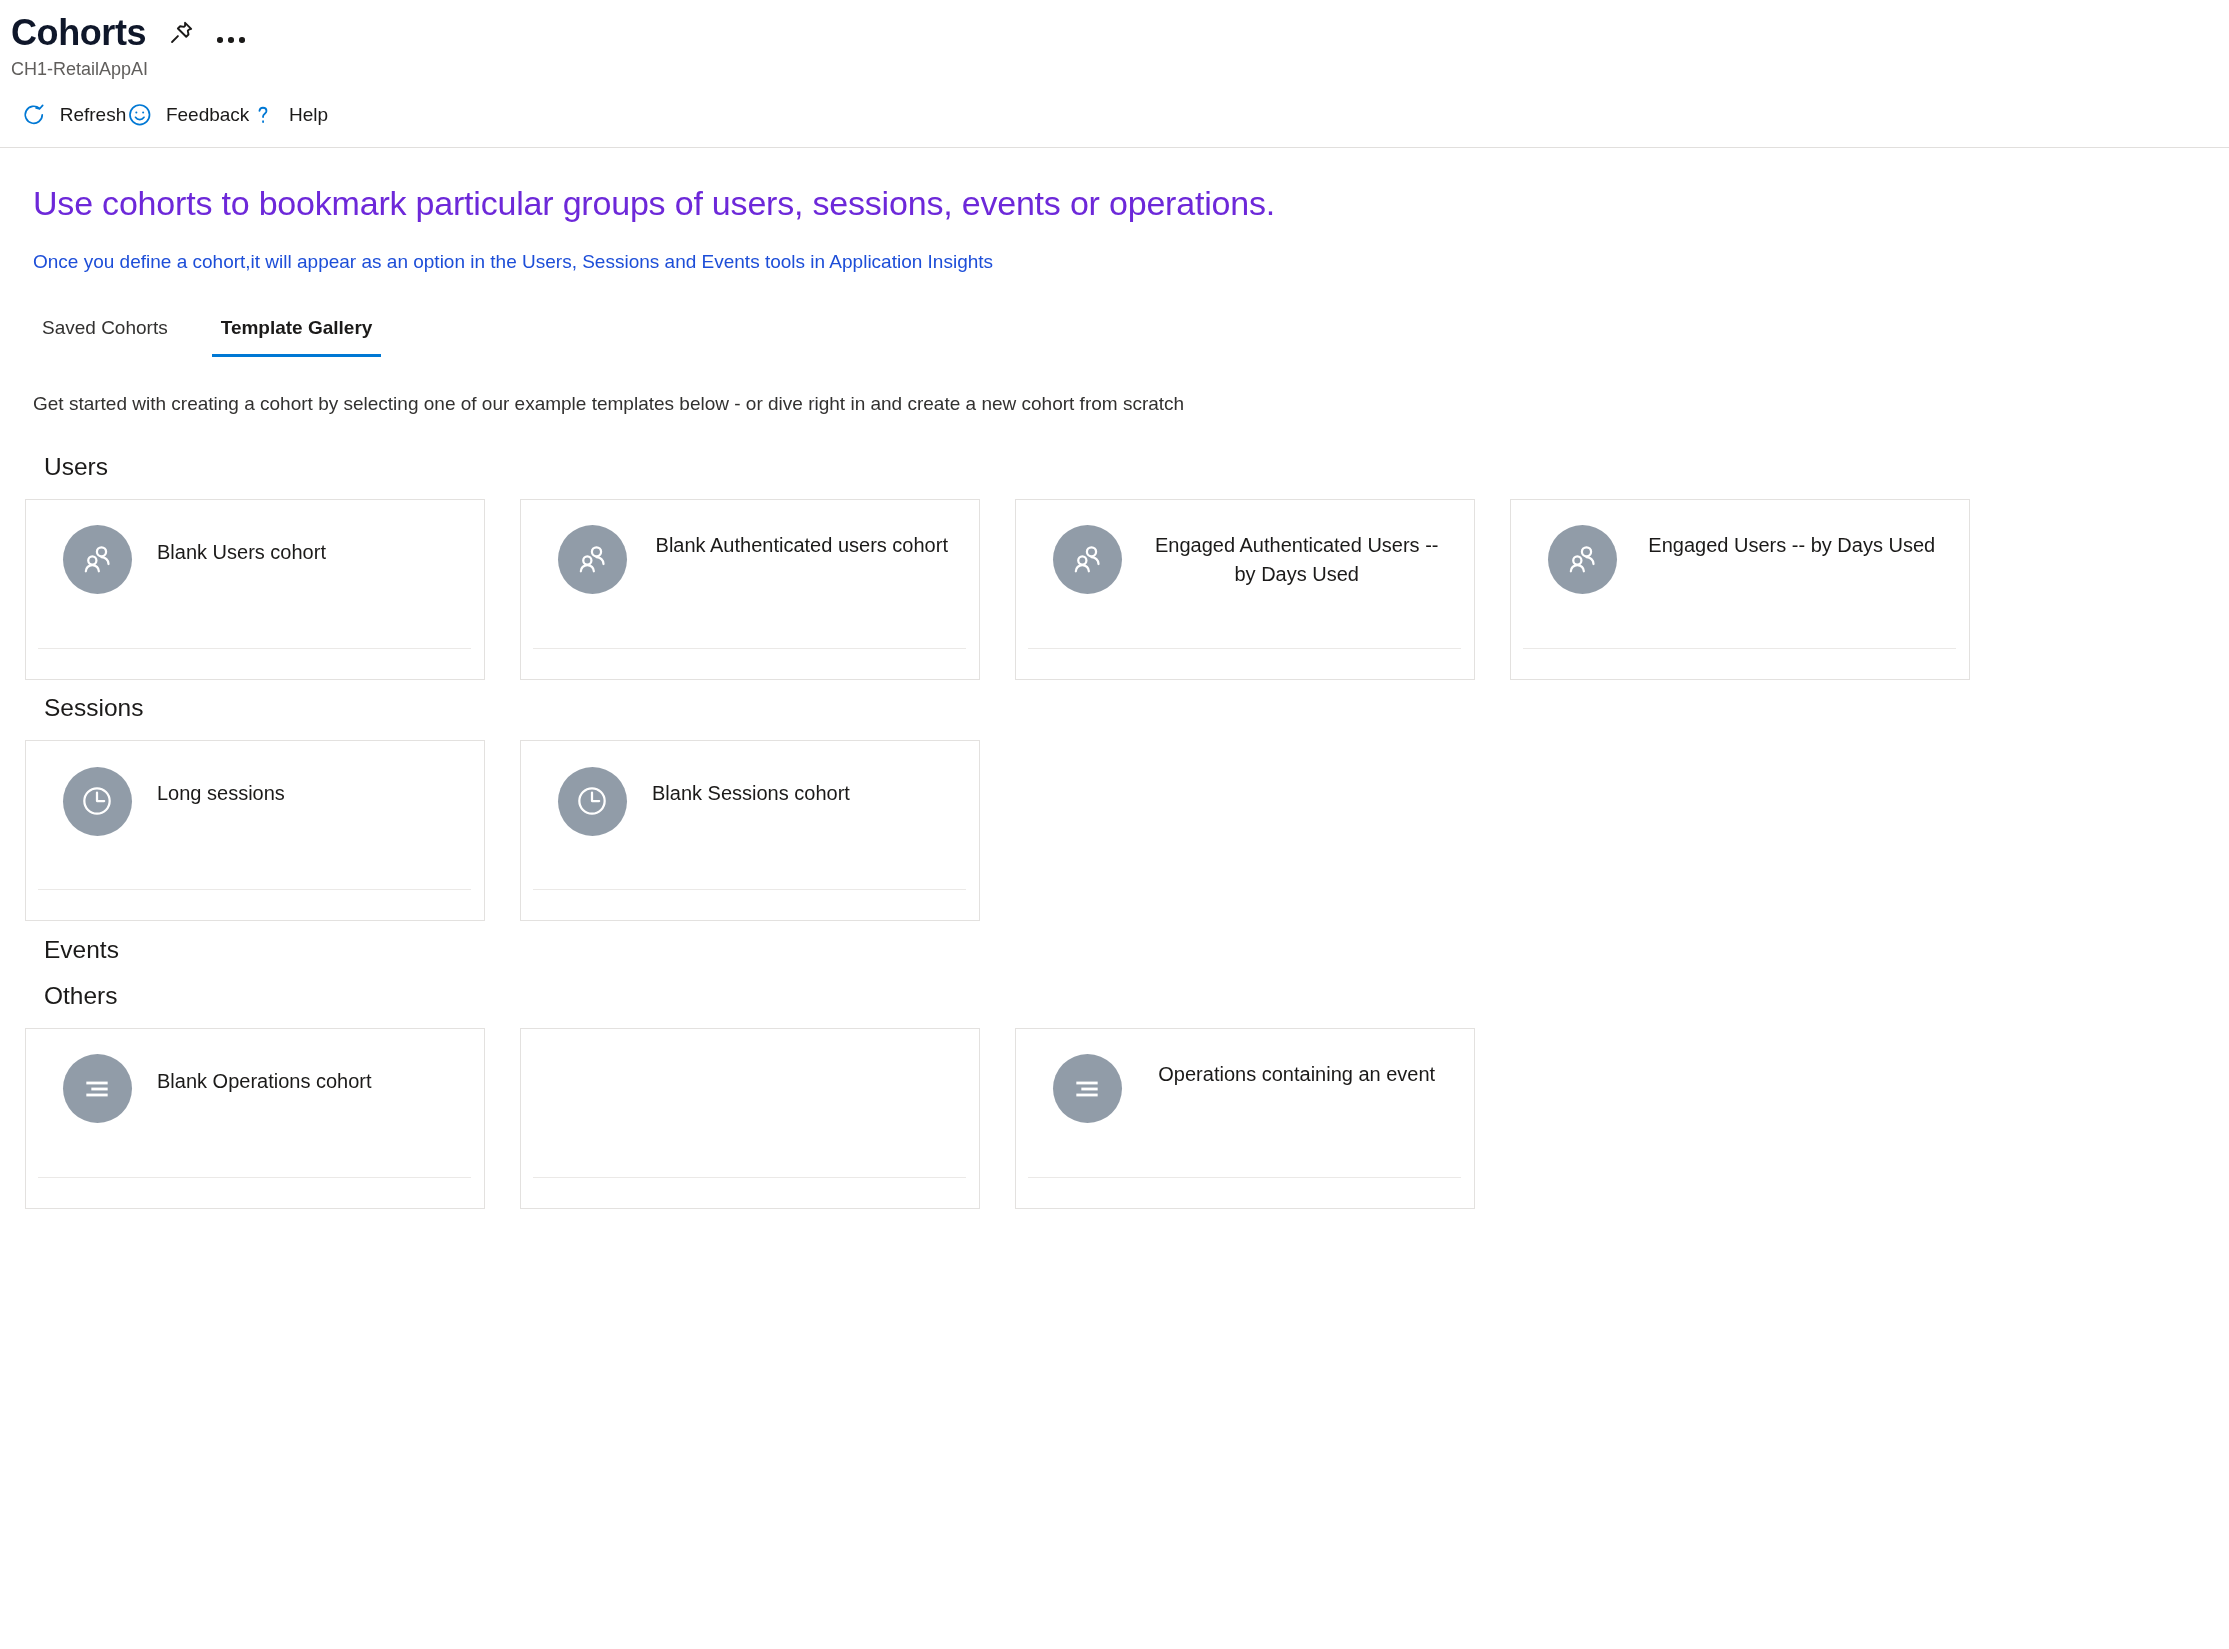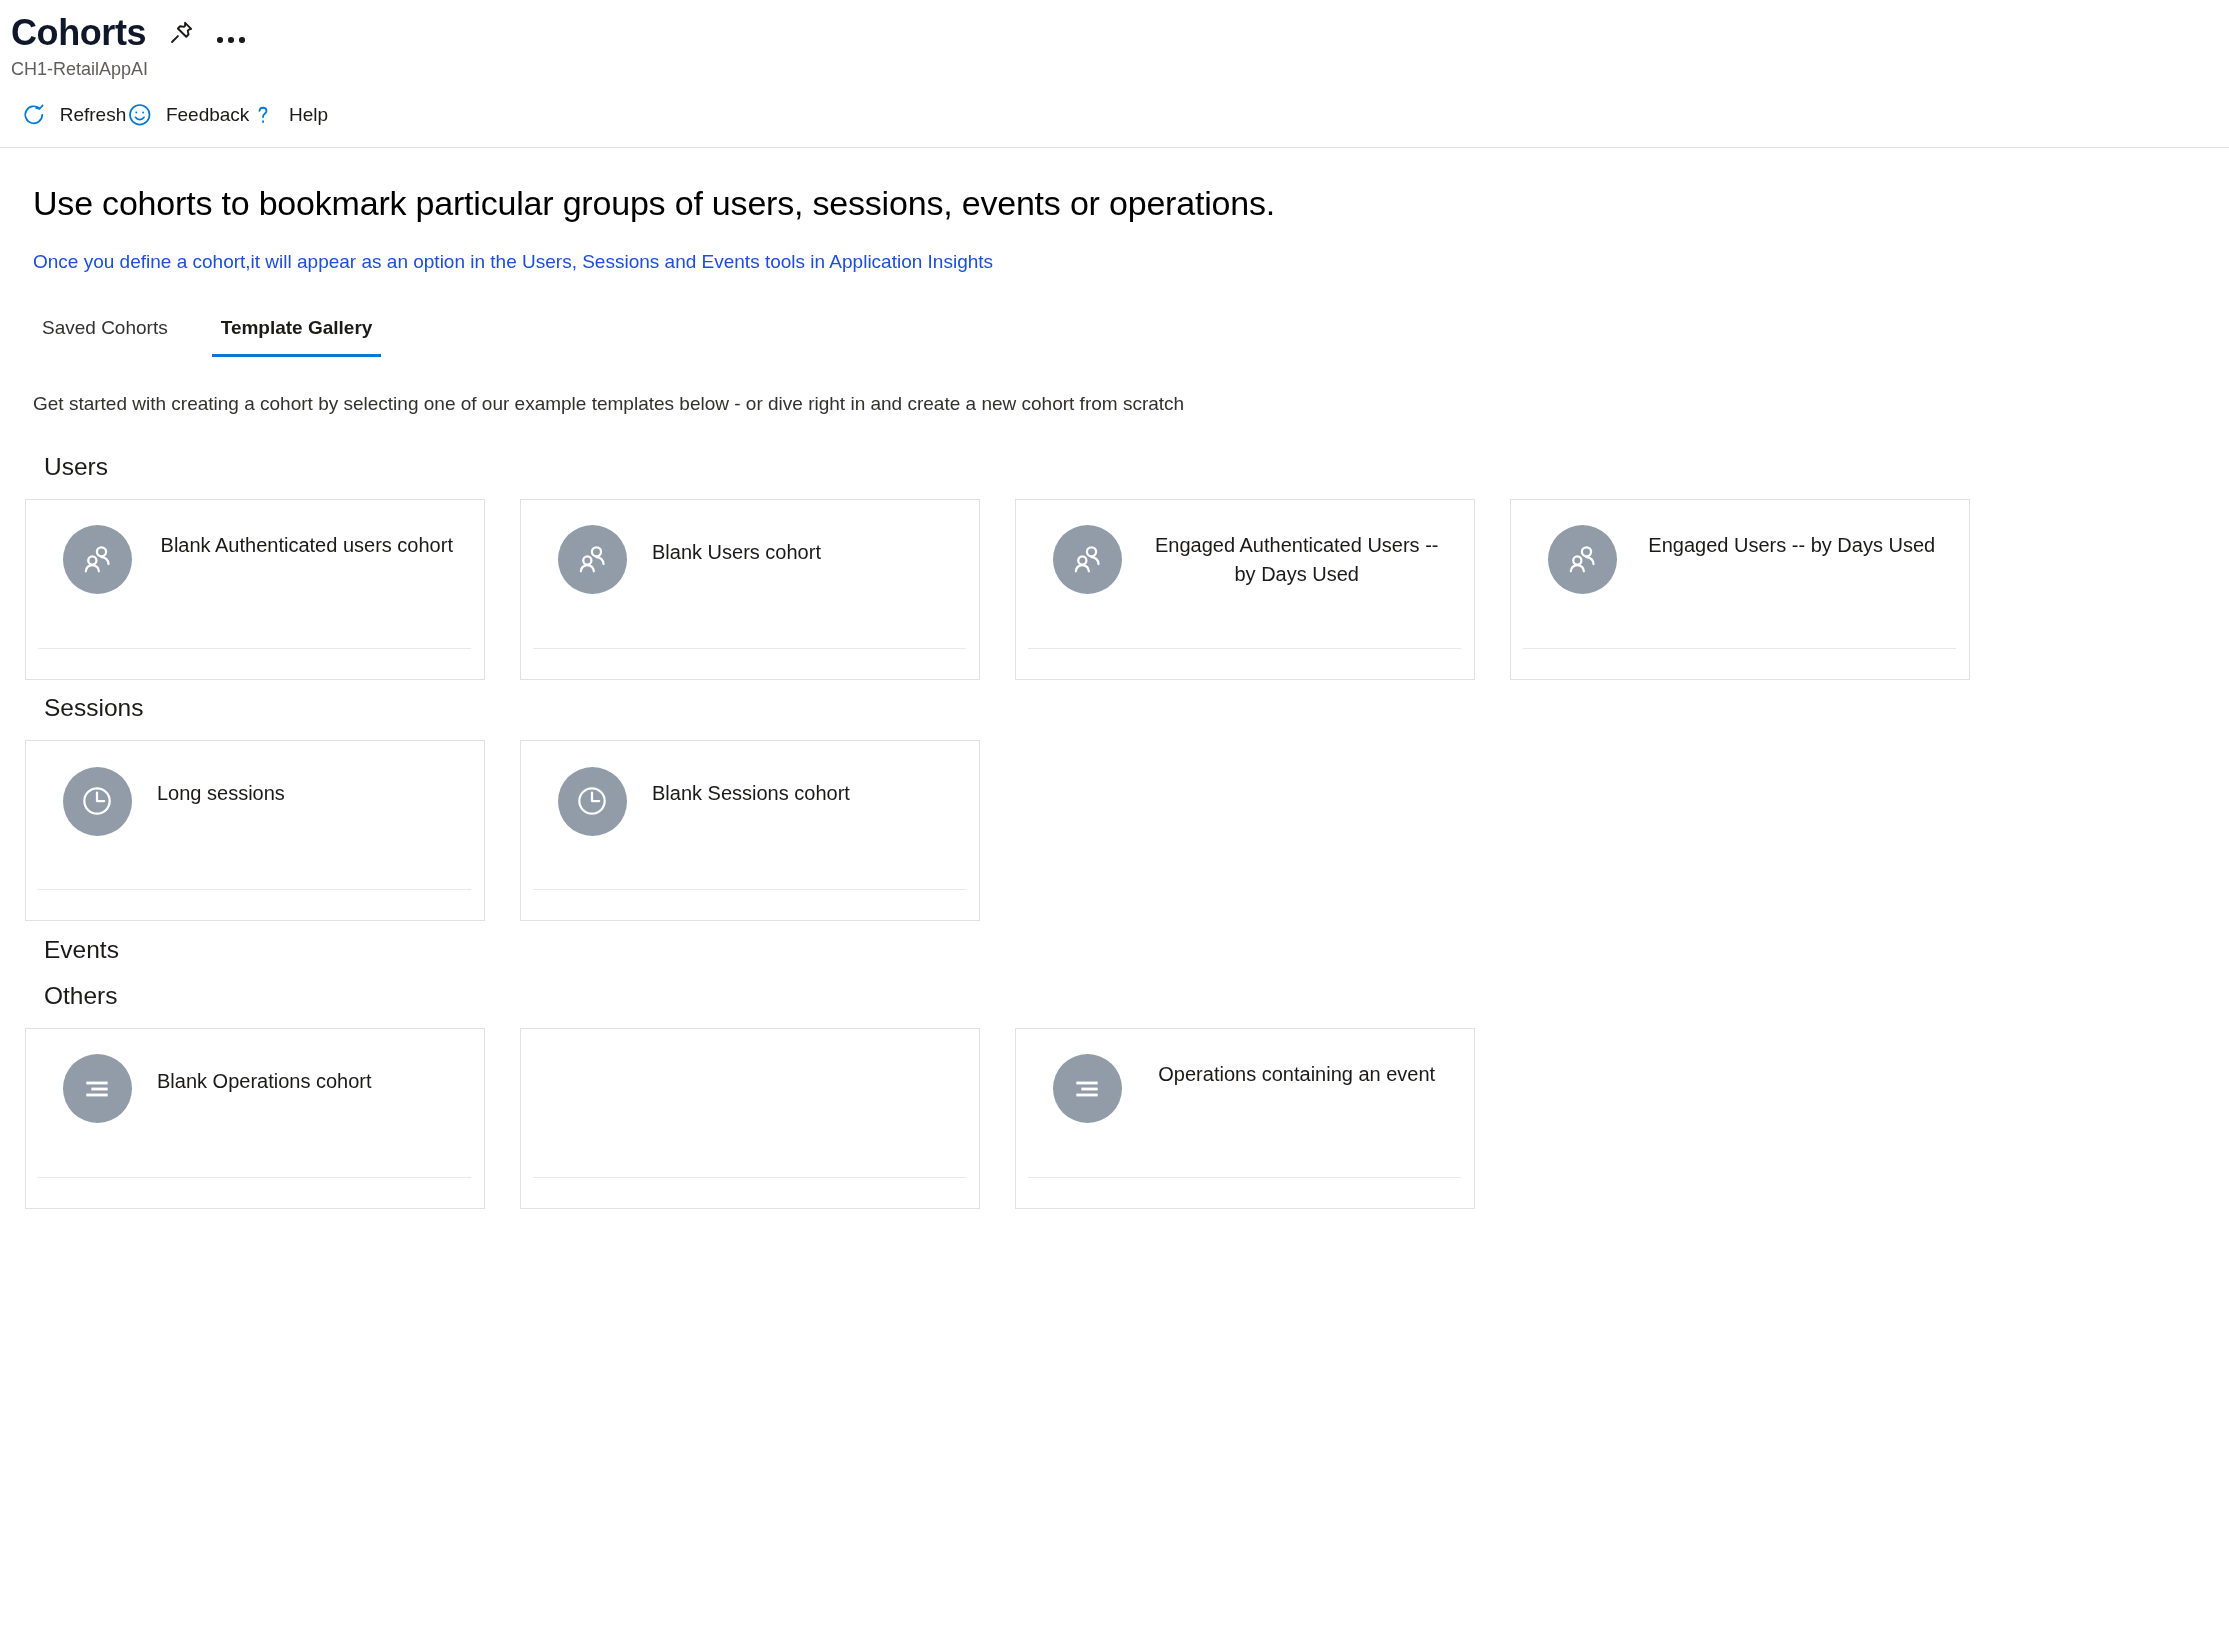--- a/index.html
+++ b/index.html
@@ -21,21 +21,21 @@
 
   
   .cmdbar { display: flex; align-items: center; padding: 22px 0 18px 20px; }
   .cmd { display: flex; align-items: center; gap: 12.7px; cursor: pointer; }
   .cmd-label { font-size: 19px; color: #1b1a19; }
   .cmd-ico { width: 27px; height: 27px; display: flex; align-items: center; justify-content: center; color: #0078d4; }
   .cmdbar-rule { height: 0.9px; background: #e1dfdd; width: 100%; }
 
   
   .intro { padding: 36px 0 0 33px; }
-  .intro h2 { font-size: 34px; font-weight: 400; letter-spacing: -0.2px; color: #000000; line-height: 1.2; }
+  .intro h2 { font-size: 34px; font-weight: 400; letter-spacing: -0.2px; color: #6d28d9; line-height: 1.2; }
   .intro p { font-size: 19px; color: #1d4ed8; margin-top: 27px; }
 
   
   .tabs { display: flex; align-items: flex-end; gap: 35px; padding: 44px 0 0 33px; }
   .tab { font-size: 19px; color: #323130; padding: 0 9px 14.5px 9px; cursor: pointer; border-bottom: 3.6px solid transparent; }
   .tab.active { font-weight: 700; color: #1b1a19; border-bottom-color: #0078d4; }
 
   .lead { font-size: 19px; color: #323130; padding: 36px 0 0 33px; }
 
   
@@ -146,36 +146,36 @@
       <div class="card">
         <div class="card-top">
           <div class="avatar">
             <svg width="40" height="40" viewBox="0 0 24 24" fill="none" stroke="#ffffff" stroke-width="1.35" stroke-linecap="round" stroke-linejoin="round">
               <circle cx="14.7" cy="7.1" r="2.75"></circle>
               <path d="M18.9 14.4c0-2.3-1.9-4.1-4.2-4.1"></path>
               <circle cx="9.2" cy="12.3" r="2.45"></circle>
               <path d="M5.3 18.8c0-2.1 1.7-3.8 3.9-3.8s3.9 1.7 3.9 3.8"></path>
             </svg>
           </div>
+          <div class="card-title">Blank Users cohort</div>
+        </div>
+        <div class="card-rule"></div>
+      </div>
+
+      <div class="card">
+        <div class="card-top">
+          <div class="avatar">
+            <svg width="40" height="40" viewBox="0 0 24 24" fill="none" stroke="#ffffff" stroke-width="1.35" stroke-linecap="round" stroke-linejoin="round">
+              <circle cx="14.7" cy="7.1" r="2.75"></circle>
+              <path d="M18.9 14.4c0-2.3-1.9-4.1-4.2-4.1"></path>
+              <circle cx="9.2" cy="12.3" r="2.45"></circle>
+              <path d="M5.3 18.8c0-2.1 1.7-3.8 3.9-3.8s3.9 1.7 3.9 3.8"></path>
+            </svg>
+          </div>
           <div class="card-title multi">Blank Authenticated users cohort</div>
-        </div>
-        <div class="card-rule"></div>
-      </div>
-
-      <div class="card">
-        <div class="card-top">
-          <div class="avatar">
-            <svg width="40" height="40" viewBox="0 0 24 24" fill="none" stroke="#ffffff" stroke-width="1.35" stroke-linecap="round" stroke-linejoin="round">
-              <circle cx="14.7" cy="7.1" r="2.75"></circle>
-              <path d="M18.9 14.4c0-2.3-1.9-4.1-4.2-4.1"></path>
-              <circle cx="9.2" cy="12.3" r="2.45"></circle>
-              <path d="M5.3 18.8c0-2.1 1.7-3.8 3.9-3.8s3.9 1.7 3.9 3.8"></path>
-            </svg>
-          </div>
-          <div class="card-title">Blank Users cohort</div>
         </div>
         <div class="card-rule"></div>
       </div>
 
       <div class="card">
         <div class="card-top">
           <div class="avatar">
             <svg width="40" height="40" viewBox="0 0 24 24" fill="none" stroke="#ffffff" stroke-width="1.35" stroke-linecap="round" stroke-linejoin="round">
               <circle cx="14.7" cy="7.1" r="2.75"></circle>
               <path d="M18.9 14.4c0-2.3-1.9-4.1-4.2-4.1"></path>

